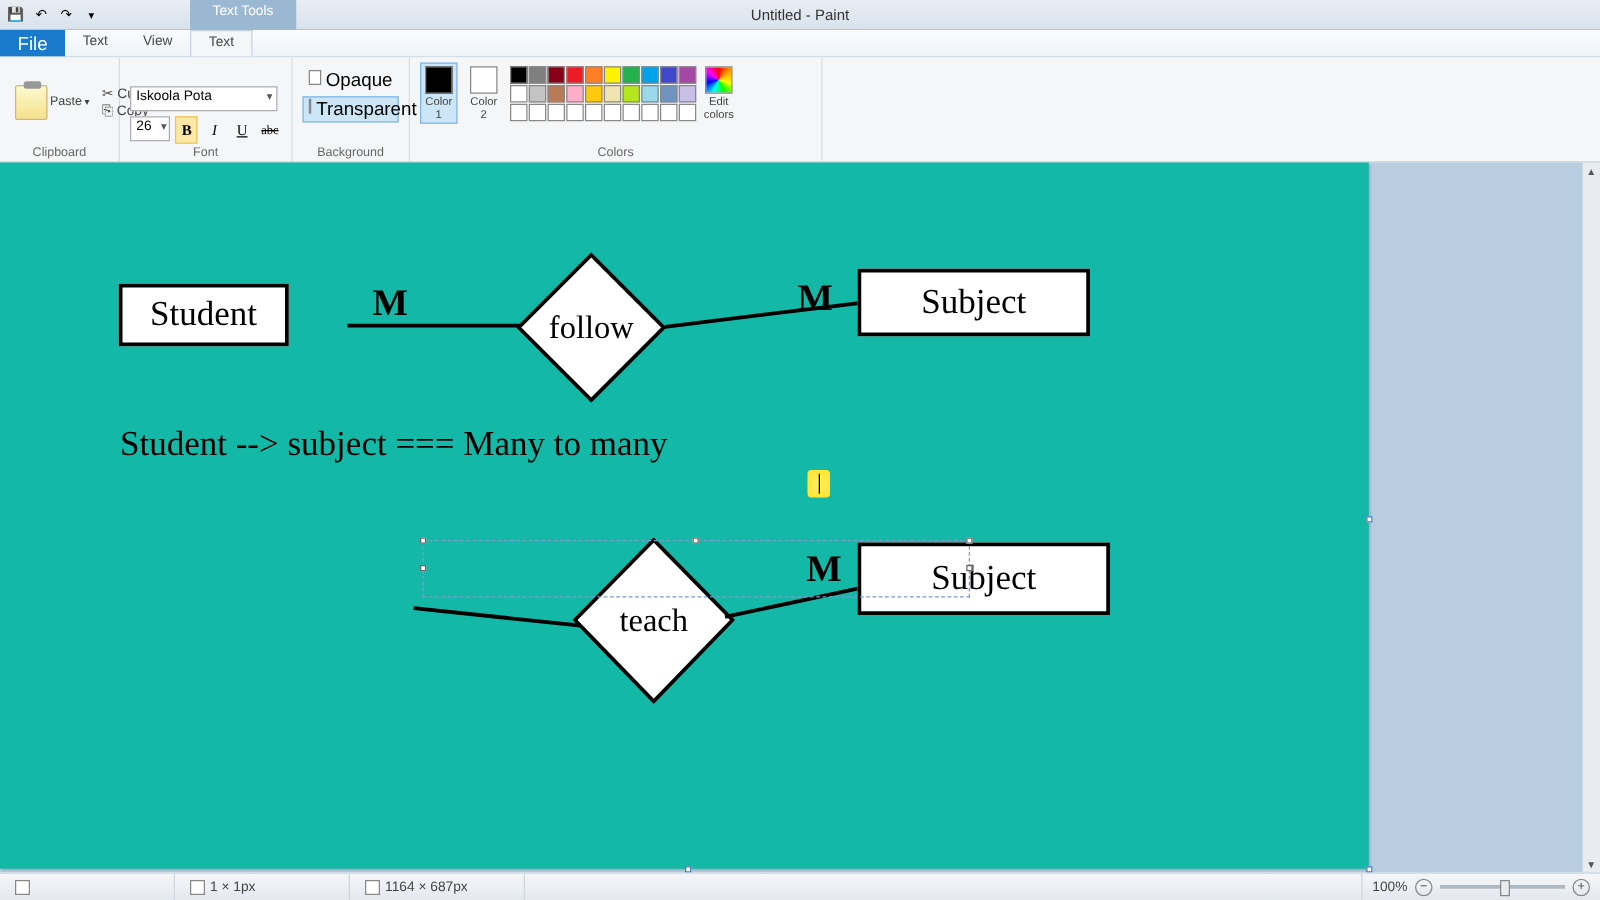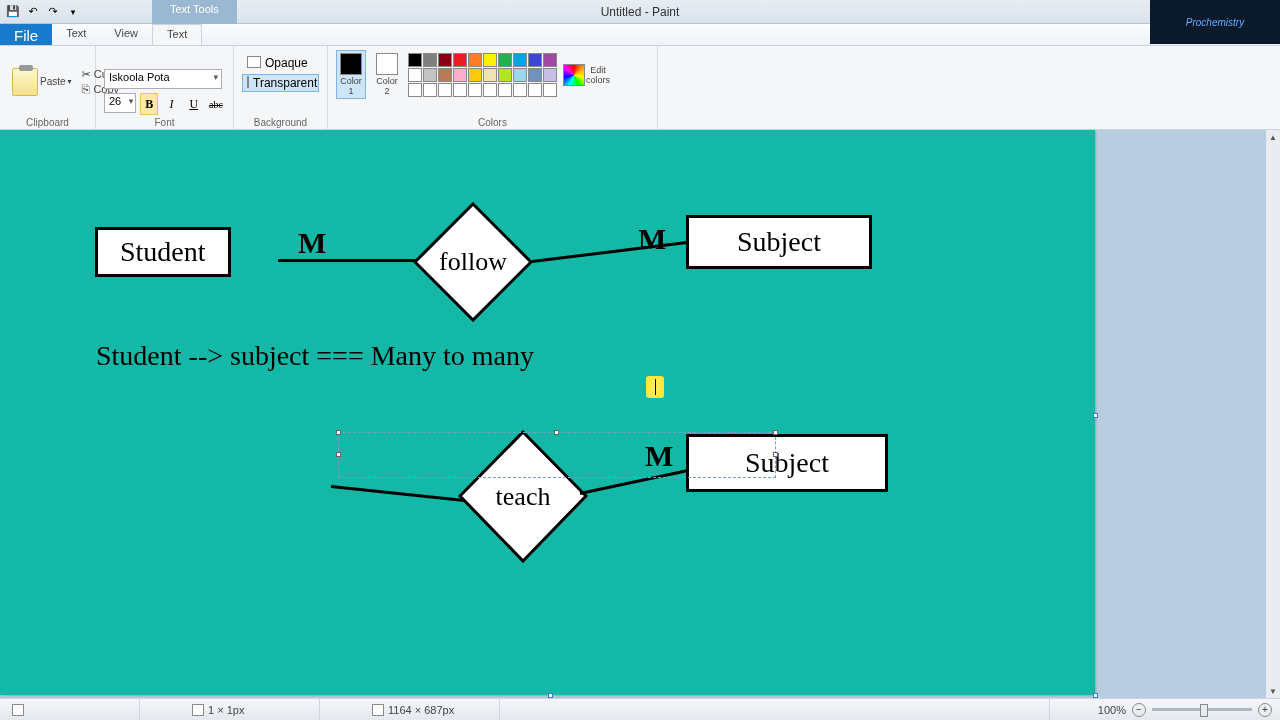--- a/index.html
+++ b/index.html
@@ -39,33 +39,33 @@
 .size-select { width: 34px; height: 20px; border:1px solid #abadb3; font-size:11px; padding:1px 14px 1px 4px; background:#fff; position:relative; }
 .size-select::after { content:'▾'; position:absolute; right:2px; top:2px; font-size:9px; color:#555; }
 .fbtn { width:22px; height:22px; border:1px solid transparent; display:flex; align-items:center; justify-content:center; font-size:12px; font-family:"Times New Roman",serif; }
 .fbtn.bold { font-weight:bold; background:#fde8a8; border-color:#e8c558; }
 .fbtn.italic { font-style:italic; }
 .fbtn.underline { text-decoration:underline; }
 .fbtn.strike { text-decoration:line-through; font-size:10px; }
 
 
 .bg-body { display:flex; flex-direction:column; gap:2px; }
-.bg-opt { display:flex; gap:4px; font-size:12px; padding:1px 4px; border:1px solid transparent; }
+.bg-opt { display:flex; gap:4px; font-size:15px; padding:1px 4px; border:1px solid transparent; }
 .bg-opt.sel { background:#cde6f7; border-color:#7eb4ea; }
 .bg-icon { width:14px; height:12px; border:1px solid #888; }
 
 
 .color-group { display:flex; align-items:center; gap:6px; }
 .color-big { display:flex; flex-direction:column; align-items:center; gap:1px; font-size:9px; color:#444; padding:2px 3px; border:1px solid transparent; }
 .color-big.sel { background:#cde6f7; border-color:#7eb4ea; }
 .swatch-lg { width:22px; height:22px; border:1px solid #888; }
 .palette { display:flex; flex-direction:column; gap:1px; }
 .prow { display:flex; gap:1px; }
 .sw { width:14px; height:14px; border:1px solid #888; }
-.edit-colors { display:flex; flex-direction:row; align-items:center; gap:1px; font-size:9px; color:#444; }
+.edit-colors { display:flex; flex-direction:column; align-items:center; gap:1px; font-size:9px; color:#444; }
 .rainbow { width:22px; height:22px; background: conic-gradient(red,orange,yellow,lime,cyan,blue,magenta,red); border:1px solid #888; }
 
 
 .workspace { position:absolute; top:130px; left:0; right:0; bottom:22px; background:#b8cde0; }
 .canvas { position:absolute; top:0; left:0; width:1095px; height:565px; background:#14b8a6; box-shadow: 1px 1px 2px rgba(0,0,0,0.2); }
 .handle { position:absolute; width:5px; height:5px; background:#fff; border:1px solid #3a7abd; }
 .scrollbar-v { position:absolute; right:0; top:0; width:14px; bottom:0; background:#e8ecf0; }
 .sbv-btn { width:14px; height:14px; display:flex; align-items:center; justify-content:center; font-size:8px; color:#555; }
 
 
@@ -78,42 +78,41 @@
 .diamond-text { position:absolute; left:50%; top:50%; transform:translate(-50%,-50%); font-family:"Times New Roman",serif; font-size:26px; }
 
 
 .textbox { position:absolute; border:1px dashed #7a9ac8; }
 .th { position:absolute; width:5px; height:5px; background:#fff; border:1px solid #666; }
 
 .cursor-hl { position:absolute; width:18px; height:22px; background:radial-gradient(#ffef5e,#ffe22e); border-radius:3px; display:flex; align-items:center; justify-content:center; }
 .cursor-hl::after { content:''; width:1px; height:16px; background:#000; }
 
 
-.statusbar { position:absolute; bottom:0; left:0; right:0; height:22px; background:linear-gradient(#f4f6f9,#e4e9ef); border-top:1px solid #c8d4e0; display:flex; align-items:center; font-size:11px; color:#444;gap:40px; }
+.statusbar { position:absolute; bottom:0; left:0; right:0; height:22px; background:linear-gradient(#f4f6f9,#e4e9ef); border-top:1px solid #c8d4e0; display:flex; align-items:center; font-size:11px; color:#444; }
 .status-seg { padding:0 12px; border-right:1px solid #d0d6de; display:flex; align-items:center; gap:4px; height:100%; }
 .status-seg.wide { width:140px; }
 .zoom { margin-left:auto; display:flex; align-items:center; gap:6px; padding:0 8px; }
 .zbtn { width:14px; height:14px; border:1px solid #888; border-radius:50%; display:flex; align-items:center; justify-content:center; font-size:10px; line-height:1; }
 .zslider { width:100px; height:3px; background:#b0b8c2; position:relative; }
 .zslider::after { content:''; position:absolute; left:48px; top:-4px; width:6px; height:11px; background:#e8ecf0; border:1px solid #888; }
 .sicon { width:12px; height:12px; border:1px solid #888; background:#fff; }
 </style>
 </head>
 <body>
 
 <div class="titlebar">
   <div class="qat">
     <div class="qat-btn">💾</div>
     <div class="qat-btn">↶</div>
     <div class="qat-btn">↷</div>
     <div class="qat-btn" style="font-size:9px;">▾</div>
   </div>
   <div class="context-tab">Text Tools</div>
   <div class="win-title">Untitled - Paint</div>
-  <div class="overlay-img">Prochemistry</div>
 </div>
 
 <div class="tabrow">
   <div class="file-tab">File</div>
   <div class="tab">Text</div>
   <div class="tab">View</div>
   <div class="tab active">Text</div>
 </div>
 
 <div class="ribbon">

